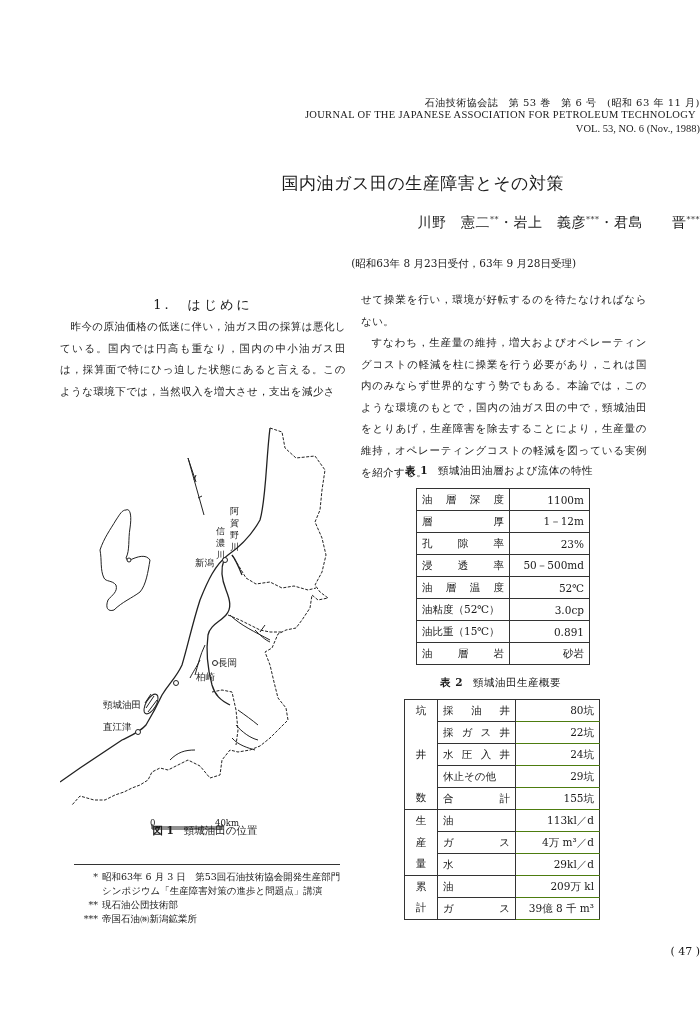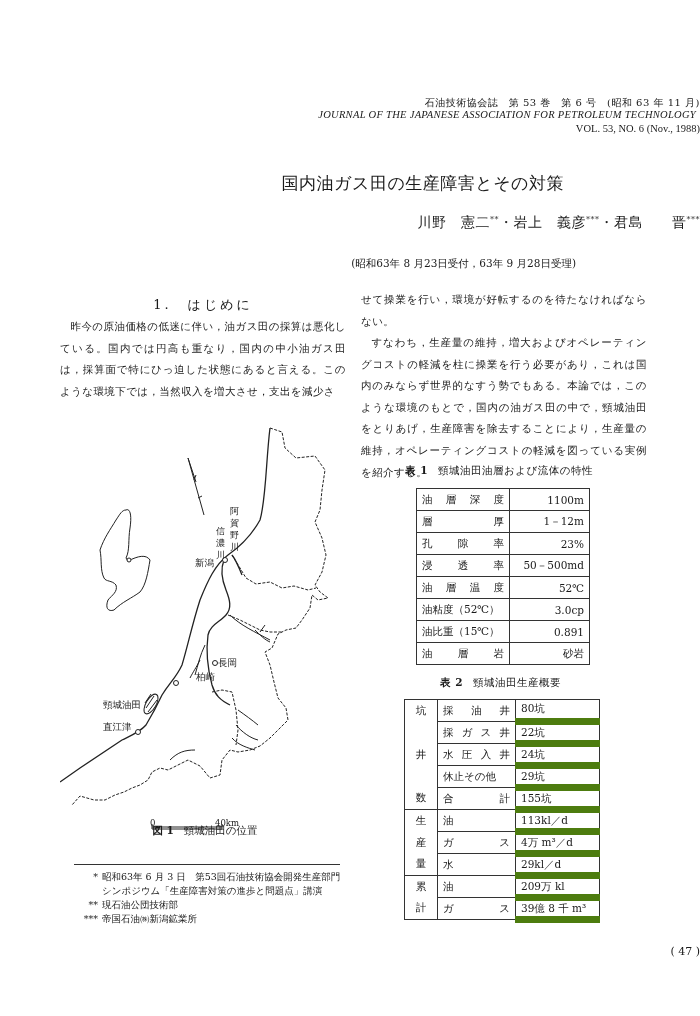--- a/index.html
+++ b/index.html
@@ -7,21 +7,21 @@
   body {
     position: relative;
     font-family: "DejaVu Serif", "Liberation Serif", serif;
     color: #1a1a1a;
     overflow: hidden;
   }
   .abs { position: absolute; }
   .center { text-align: right; }
 
   .journal-jp   { top: 96px;  left: 0; width: 700px; font-size: 10px; letter-spacing: 0.5px; }
-  .journal-en   { top: 109px; left: 0; width: 696px; font-size: 10.5px; letter-spacing: 0.3px; font-family: "Liberation Serif", serif; font-style: italic; }
+  .journal-en   { top: 109px; left: 0; width: 696px; font-size: 10.5px; letter-spacing: 0.3px; font-family: "Liberation Serif", serif; }
   .journal-vol  { top: 123px; left: 0; width: 700px; font-size: 10.5px; font-family: "Liberation Serif", serif; }
 
   .title        { top: 172px; left: 0; width: 564px; font-size: 17px; letter-spacing: 0.5px; }
   .authors      { top: 214px; left: 0; width: 700px; font-size: 14px; letter-spacing: 0.5px; }
   .authors sup  { font-size: 8px; vertical-align: 5px; }
   .received     { top: 257px; left: 0; width: 576px; font-size: 10.5px; }
 
   .sec-heading  { top: 296px; left: 60px; width: 286px; font-size: 13px; text-align: center; letter-spacing: 3px; }
 
   .para {
@@ -46,21 +46,21 @@
   table.t1 td.val { text-align: right; }
   .spread { display: flex; justify-content: space-between; }
 
   table.t2 {
     position: absolute; left: 404px; top: 699px; width: 196px;
     border-collapse: collapse; font-size: 10.5px;
   }
   table.t2 td { border-left: 1px solid #333; border-right: 1px solid #333; height: 22px; padding: 0 5px; }
   table.t2 td.grp { width: 33px; text-align: center; }
   table.t2 td.lbl { width: 78px; border-bottom: 1px solid #333; }
-  table.t2 td.val { border-bottom: 7px solid #4d7c0f; }
+  table.t2 td.val { text-align: right; border-bottom: 1px solid #4d7c0f; }
   table.t2 tr.top td { border-top: 1px solid #333; }
 
   .map { left: 60px; top: 420px; width: 300px; height: 440px; }
   .fig-caption { top: 824px; left: 60px; width: 290px; text-align: center; font-size: 10.5px; }
   .fig-caption b { font-weight: bold; margin-right: 10px; }
 
   .fn-rule { top: 864px; left: 74px; width: 266px; height: 1px; background: #333; }
   .footnotes { top: 870px; left: 70px; width: 280px; font-size: 9.5px; line-height: 14px; }
   .fn { display: flex; }
   .fn .mk { width: 32px; text-align: right; padding-right: 4px; flex-shrink: 0; }

